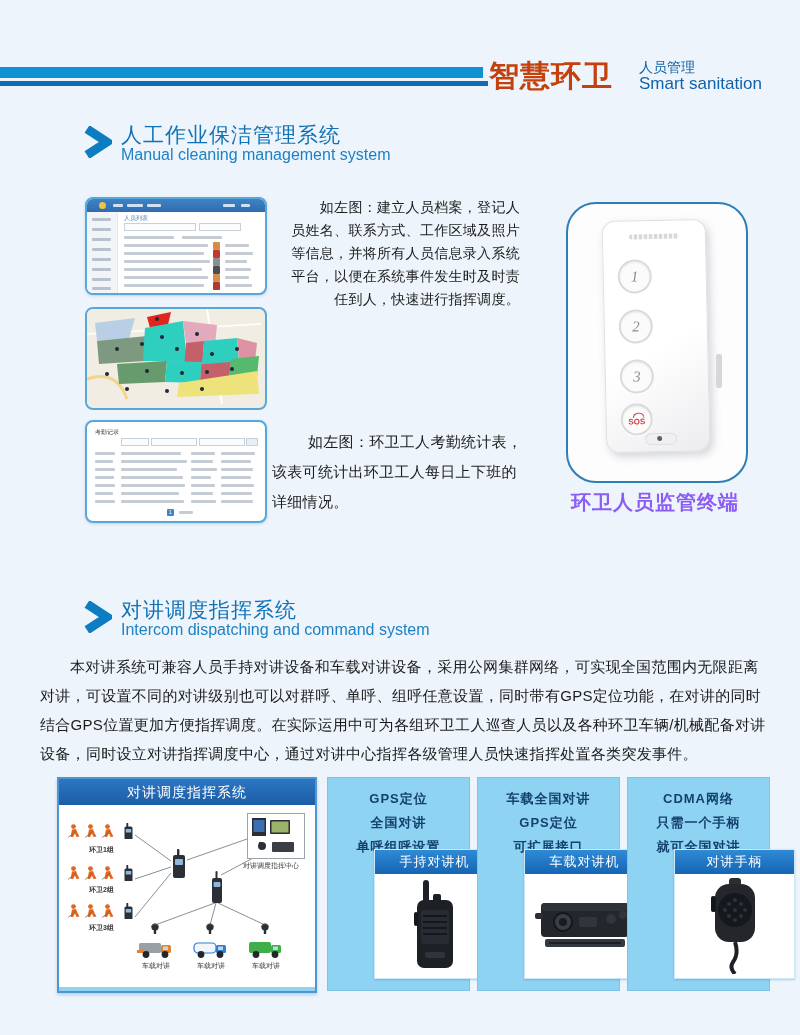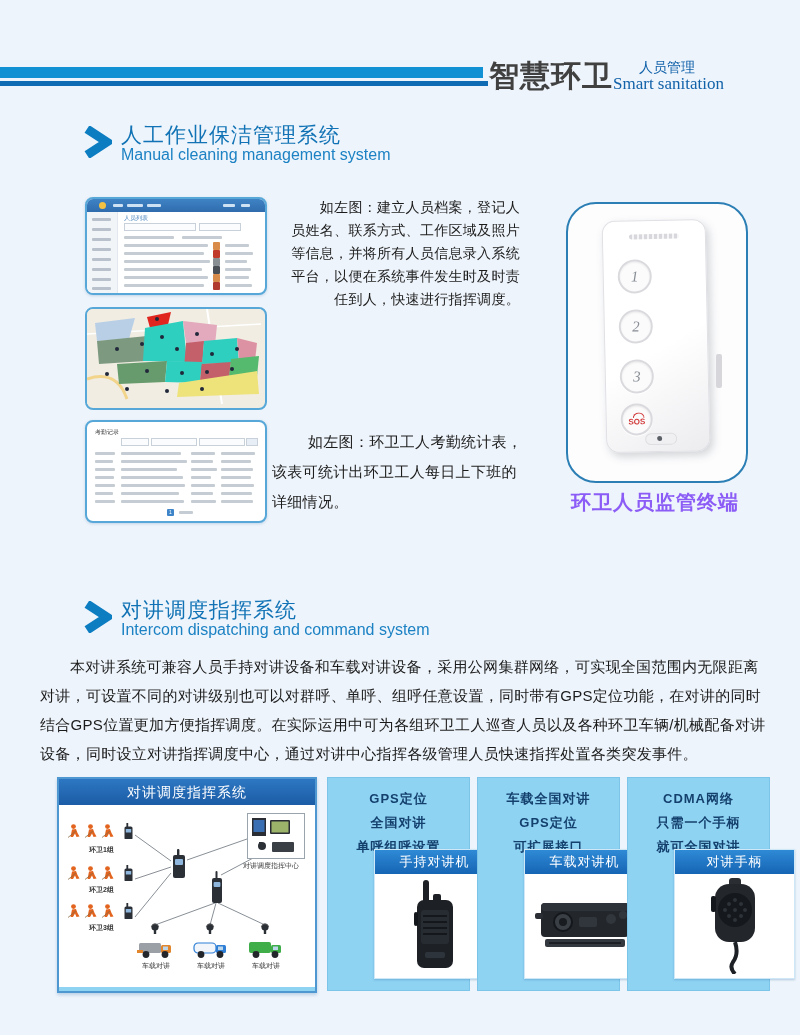--- a/index.html
+++ b/index.html
@@ -3,23 +3,23 @@
 <meta charset="utf-8">
 <style>
   html,body{margin:0;padding:0;}
   body{font-family:"Liberation Sans", sans-serif;}
   .page{position:relative;width:800px;height:1035px;background:#eef4fb;overflow:hidden;}
   .abs{position:absolute;}
 
   
   .bar-thick{left:0;top:67px;width:483px;height:11px;background:#1191d3;}
   .bar-thin{left:0;top:81px;width:488px;height:5px;background:#0f6cb4;}
-  .hdr-title{left:489px;top:56px;font-size:30px;font-weight:bold;color:#404040;letter-spacing:1px;}
+  .hdr-title{left:489px;top:56px;font-size:30px;font-weight:bold;color:#c2410c;letter-spacing:1px;}
   .hdr-cn{left:639px;top:59px;font-size:14px;color:#1262aa;}
-  .hdr-en{left:613px;top:74px;font-size:17px;color:#1262aa;font-family:Liberation Serif, serif;}
+  .hdr-en{left:639px;top:74px;font-size:17px;color:#1262aa;}
 
   
   .sec-title{font-size:21px;color:#1173b5;font-weight:500;letter-spacing:1px;}
   .sec-sub{font-size:16px;color:#1c82c4;}
 
   
   .para{font-size:14px;line-height:23px;color:#1c1c1c;text-indent:2.4em;letter-spacing:.3px;}
   .para2{font-size:15px;line-height:25px;}
   .para3{font-size:15px;line-height:30px;}
   .bigpara{left:40px;top:652px;width:730px;font-size:15px;line-height:29px;color:#1b1b1b;text-indent:2em;letter-spacing:.3px;}

